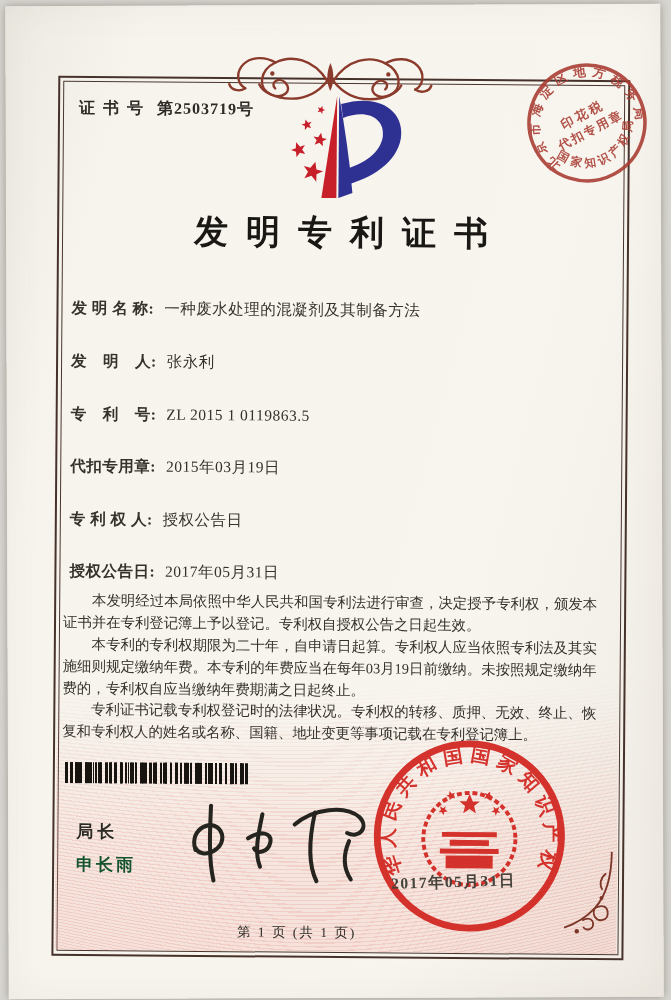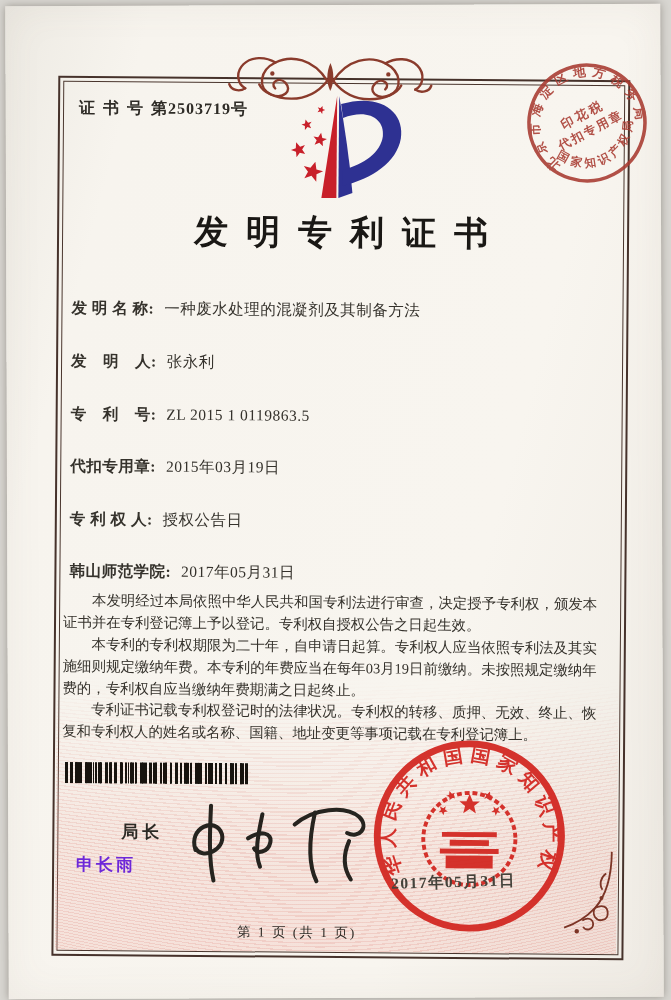--- a/index.html
+++ b/index.html
@@ -16,21 +16,21 @@
 
   .guilloche{position:absolute;left:58px;top:678px;width:562px;height:274px;z-index:0;
     background:
       repeating-radial-gradient(ellipse 130% 60% at 50% 135%, rgba(219,122,112,.20) 0 2px, rgba(219,122,112,0) 2px 6px),
       linear-gradient(to bottom, rgba(240,180,170,0) 0%, rgba(238,172,160,.16) 45%, rgba(240,176,166,.28) 100%);
     -webkit-mask-image:linear-gradient(to bottom,transparent 0,rgba(0,0,0,.55) 28%,#000 60%);
             mask-image:linear-gradient(to bottom,transparent 0,rgba(0,0,0,.55) 28%,#000 60%);}
 
   .cert-no{position:absolute;left:76px;top:100px;font-size:16px;letter-spacing:2px;
     color:#2e2b26;font-weight:600;z-index:2;}
-  .cert-no .num{margin-left:6px;letter-spacing:1px;}
+  .cert-no .num{margin-left:12px;letter-spacing:1px;}
 
   .ornament-top{position:absolute;left:212px;top:47px;width:230px;height:64px;z-index:2;}
   .ornament-corner{position:absolute;left:562px;top:842px;width:58px;height:106px;z-index:1;}
 
   .tax-stamp{position:absolute;left:518px;top:55px;width:132px;height:132px;
     transform:rotate(-28deg);opacity:.88;z-index:3;}
 
   .logo{position:absolute;left:260px;top:90px;width:150px;height:115px;z-index:2;}
 
   .title{position:absolute;left:55px;top:210px;width:568px;text-align:center;
@@ -45,23 +45,23 @@
     line-height:1.52;color:#34312b;text-align:justify;z-index:2;}
   .body-text p{margin:0;text-indent:2em;}
 
   .barcode{position:absolute;left:67px;top:764px;width:184px;height:21px;z-index:2;
     background:
       repeating-linear-gradient(90deg,#17130e 0 2px,transparent 2px 5px),
       repeating-linear-gradient(90deg,#17130e 0 1px,transparent 1px 7px),
       repeating-linear-gradient(90deg,#17130e 0 3px,transparent 3px 11px);}
 
   .issuer-title{position:absolute;left:79px;top:822px;font-size:17px;letter-spacing:4px;
-    color:#2c2a25;font-weight:600;z-index:2;margin-left:45px;}
+    color:#2c2a25;font-weight:600;z-index:2;}
   .issuer-name{position:absolute;left:79px;top:855px;font-size:17px;letter-spacing:3px;
-    color:#6d28d9;font-weight:600;z-index:2;}
+    color:#14532d;font-weight:600;z-index:2;}
   .signature{position:absolute;left:168px;top:790px;width:212px;height:102px;z-index:2;}
 
   .seal{position:absolute;left:374px;top:737px;width:196px;height:196px;z-index:3;opacity:.93;}
   .seal-date{position:absolute;left:394px;top:871px;font-size:15.5px;letter-spacing:1.5px;
     color:#45433b;font-weight:600;transform:rotate(-2deg);z-index:4;}
 
   .footer-page{position:absolute;left:16px;top:924px;width:568px;text-align:center;
     font-size:13.5px;letter-spacing:2px;color:#2e2b26;z-index:2;}
 </style>
 </head>
@@ -136,21 +136,21 @@
     <div class="field f2">
       <span>专　利　号:</span><span class="val">ZL 2015 1 0119863.5</span>
     </div>
     <div class="field f3">
       <span>代扣专用章:</span><span class="val">2015年03月19日</span>
     </div>
     <div class="field f4">
       <span>专 利 权 人:</span><span class="val">授权公告日</span>
     </div>
     <div class="field f5">
-      <span>韩山师范学院:</span><span class="val">2017年05月31日</span>
+      <span>授权公告日:</span><span class="val">2017年05月31日</span>
     </div>
 
     <div class="body-text">
       <p>本发明经过本局依照中华人民共和国专利法进行审查，决定授予专利权，颁发本证书并在专利登记簿上予以登记。专利权自授权公告之日起生效。</p>
       <p>本专利的专利权期限为二十年，自申请日起算。专利权人应当依照专利法及其实施细则规定缴纳年费。本专利的年费应当在每年03月19日前缴纳。未按照规定缴纳年费的，专利权自应当缴纳年费期满之日起终止。</p>
       <p>专利证书记载专利权登记时的法律状况。专利权的转移、质押、无效、终止、恢复和专利权人的姓名或名称、国籍、地址变更等事项记载在专利登记簿上。</p>
     </div>
 
     <div class="barcode"></div>
 

